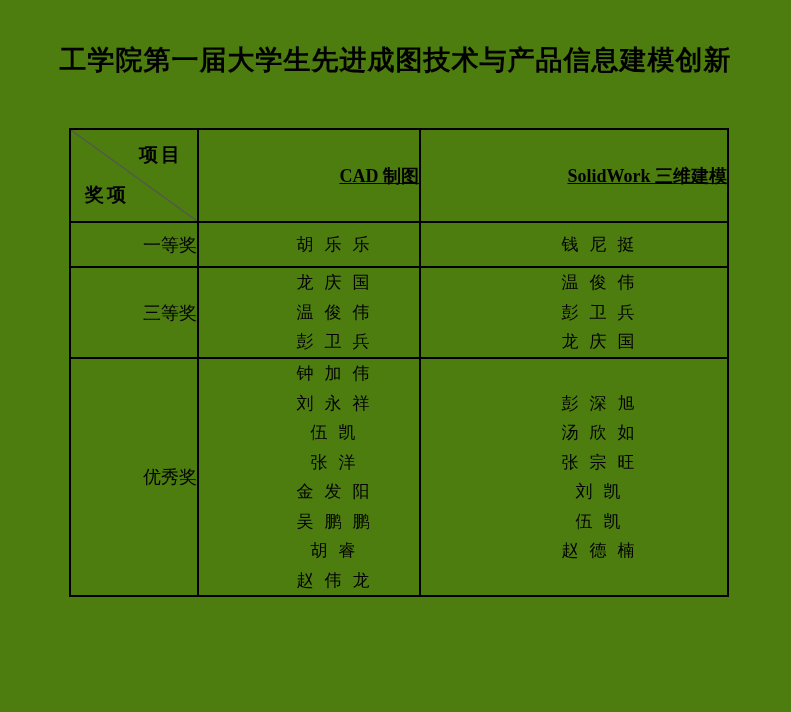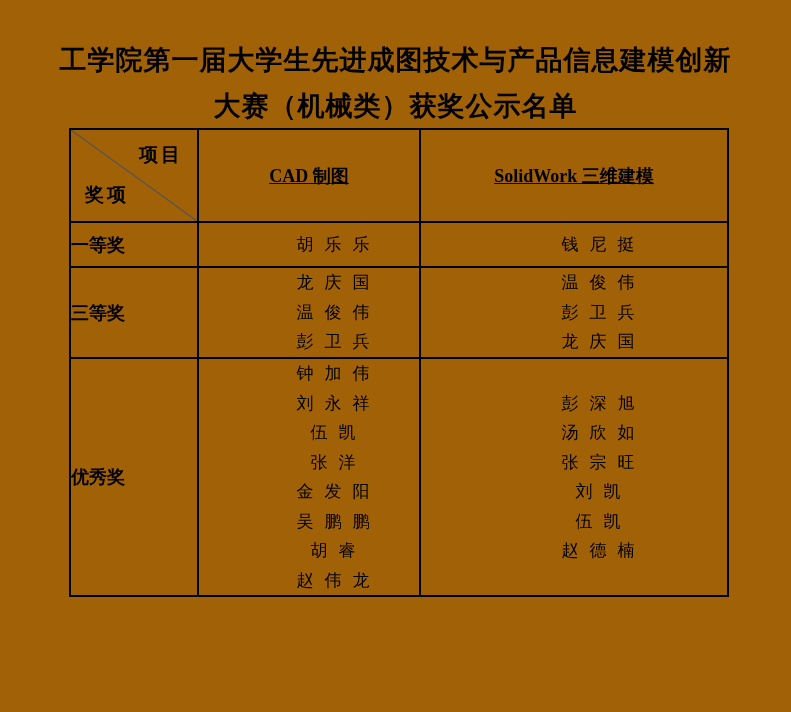--- a/index.html
+++ b/index.html
@@ -5,21 +5,21 @@
   * { margin: 0; padding: 0; box-sizing: border-box; }
   html, body {
     background: #ffffff;
     font-family: "Liberation Serif", "DejaVu Serif", serif;
     color: #000000;
   }
   .page {
     position: relative;
     width: 791px;
     height: 712px;
-    background: #a16207;
+    background: #4d7c0f;
     overflow: hidden;
   }
   .doc-title {
     position: absolute;
     top: 37px;
     left: 0;
     width: 100%;
     text-align: center;
     font-weight: bold;
     font-size: 27px;
@@ -57,27 +57,27 @@
     font-size: 19px;
     font-weight: bold;
     letter-spacing: 3px;
     white-space: nowrap;
   }
   .corner-top { top: 12px; right: 14px; }
   .corner-bottom { bottom: 13px; left: 14px; }
   .col-header {
     font-size: 18px;
     font-weight: bold;
-    text-align: center;
+    text-align: right;
     vertical-align: middle;
   }
   .award-cell {
     font-size: 18px;
-    font-weight: bold;
-    text-align: left;
+    font-weight: normal;
+    text-align: right;
     vertical-align: middle;
   }
   .names-cell {
     text-align: center;
     vertical-align: middle;
     font-size: 17px;
   }
   .name-line {
     line-height: 29.5px;
     letter-spacing: 11px;
@@ -86,21 +86,20 @@
     margin-left: 48px;
   }
 </style>
 </head>
 <body>
 
 <div class="page">
 
   <h1 class="doc-title">
     <span class="title-line">工学院第一届大学生先进成图技术与产品信息建模创新</span>
-    <span class="title-line">大赛（机械类）获奖公示名单</span>
   </h1>
 
   <table class="award-table">
     <colgroup>
       <col style="width:128px">
       <col style="width:222px">
       <col style="width:308px">
     </colgroup>
     <thead>
       <tr class="header-row">

